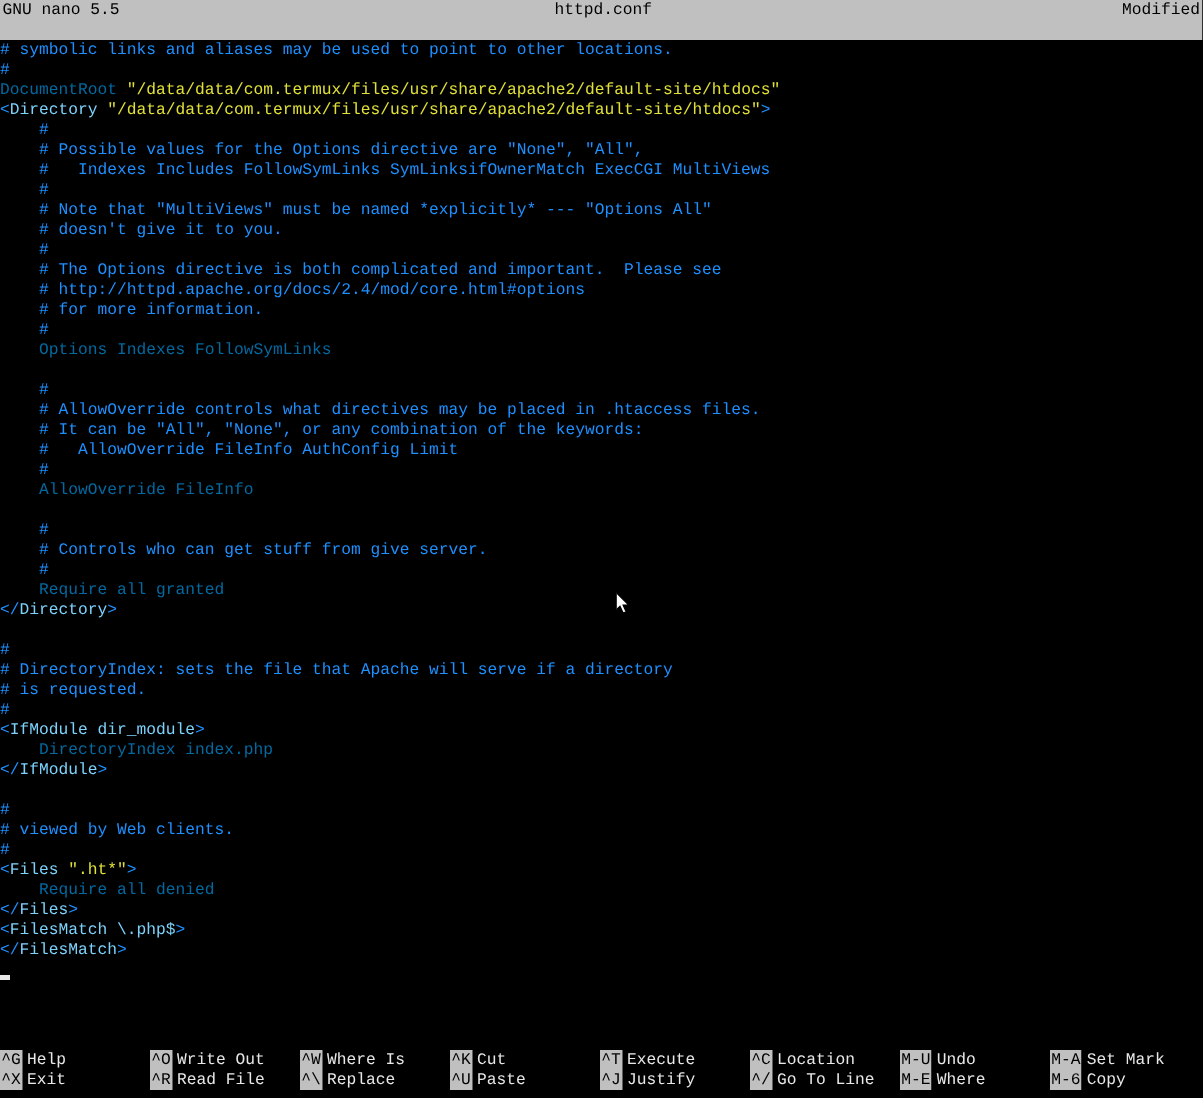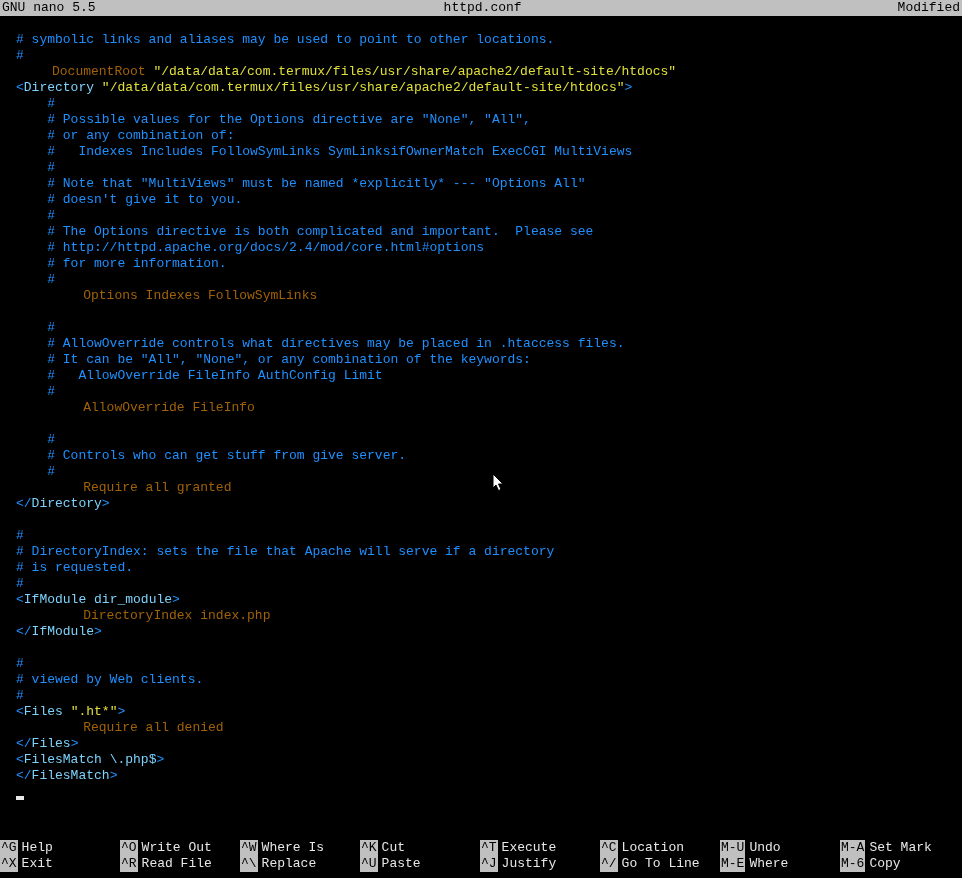--- a/index.html
+++ b/index.html
@@ -9,37 +9,37 @@
   font-size: 13px;
   line-height: 16px;
   width: 962px;
   height: 878px;
   overflow: hidden;
   position: relative;
 }
 .titlebar {
   background: #c0c0c0;
   color: #000;
-  height: 16px;
+  height: 32px;
   display: flex;
   justify-content: space-between;
   padding: 0 2px;
 }
 .t-left { flex: 0 0 auto; }
 .t-center { flex: 0 0 auto; }
 .t-right { flex: 0 0 auto; padding-left: 28px; }
 .editor {
-  padding: 16px;
+  padding: 0;
   color: #e8e8e8;
 }
 .line { white-space: pre; height: 16px; }
 .c  { color: #1e90ff; }  
 .t  { color: #7dd3fc; }  
 .sq { color: #e0e039; }  
-.p  { color: #a16207; margin-left: 36px; }  
+.p  { color: #0369a1; }  
 .br { color: #1e90ff; }  
 .cursor {
   display: inline-block;
   width: 8px;
   height: 4px;
   background: #e8e8e8;
   vertical-align: bottom;
 }
 .shortcuts {
   position: absolute;
@@ -75,21 +75,20 @@
   <span class="t-right">Modified  </span>
 </div>
 
 <div class="editor" id="editor">
     <div class="line"><span class="c"># symbolic links and aliases may be used to point to other locations.</span></div>
     <div class="line"><span class="c">#</span></div>
     <div class="line"><span class="p">DocumentRoot </span><span class="sq">"/data/data/com.termux/files/usr/share/apache2/default-site/htdocs"</span></div>
     <div class="line"><span class="br">&lt;</span><span class="t">Directory </span><span class="sq">"/data/data/com.termux/files/usr/share/apache2/default-site/htdocs"</span><span class="br">&gt;</span></div>
     <div class="line"><span class="c">    #</span></div>
     <div class="line"><span class="c">    # Possible values for the Options directive are "None", "All",</span></div>
-    <div class="line"><span class="c">    # or any combination of:</span></div>
     <div class="line"><span class="c">    #   Indexes Includes FollowSymLinks SymLinksifOwnerMatch ExecCGI MultiViews</span></div>
     <div class="line"><span class="c">    #</span></div>
     <div class="line"><span class="c">    # Note that "MultiViews" must be named *explicitly* --- "Options All"</span></div>
     <div class="line"><span class="c">    # doesn't give it to you.</span></div>
     <div class="line"><span class="c">    #</span></div>
     <div class="line"><span class="c">    # The Options directive is both complicated and important.  Please see</span></div>
     <div class="line"><span class="c">    # http://httpd.apache.org/docs/2.4/mod/core.html#options</span></div>
     <div class="line"><span class="c">    # for more information.</span></div>
     <div class="line"><span class="c">    #</span></div>
     <div class="line"><span class="p">    Options Indexes FollowSymLinks</span></div>

